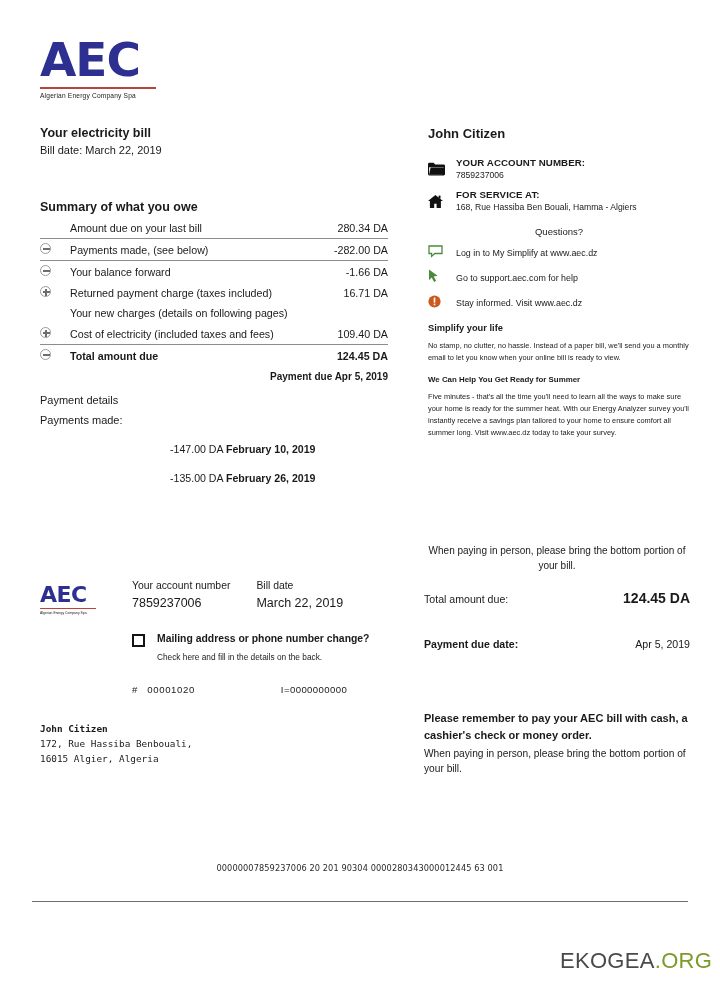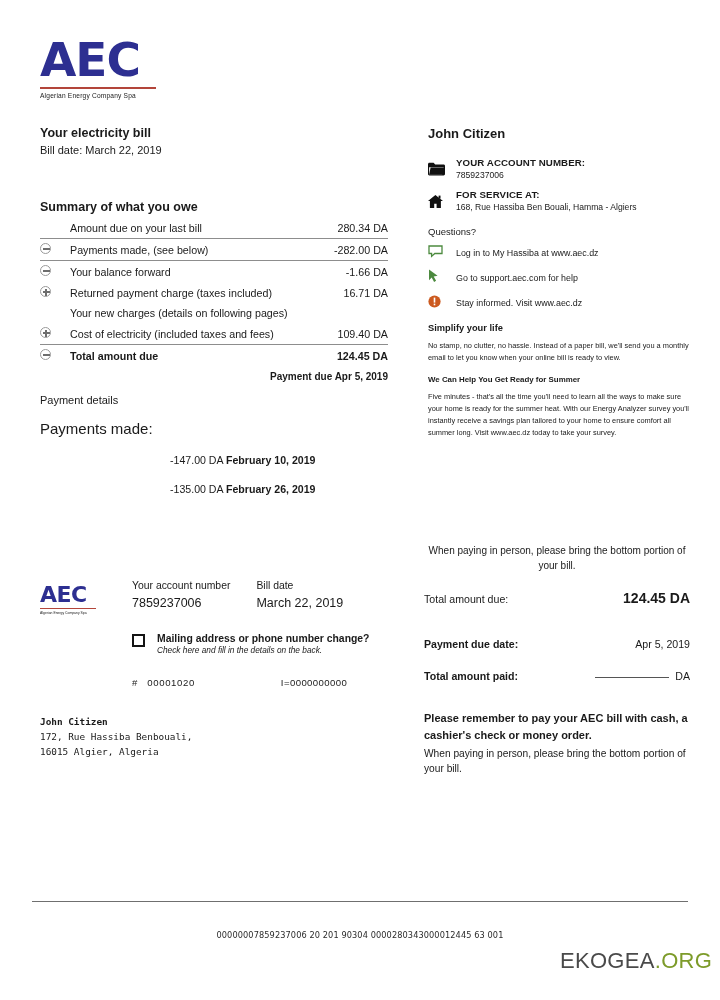--- a/index.html
+++ b/index.html
@@ -49,34 +49,34 @@
     content: ""; position: absolute; left: 2px; top: 4.2px;
     width: 6.5px; height: 1.4px; background: #6d6d6d;
   }
   .circ.plus::after {
     content: ""; position: absolute; left: 4.3px; top: 2px;
     width: 1.4px; height: 6.5px; background: #6d6d6d;
   }
 
   .rowtext { font-size: 10px; padding-top: 5px; text-align: right; }
   .pay-head { font-size: 11px; margin-top: 12px; }
-  .pay-sub { font-size: 15px; margin-top: 14px; }
+  .pay-sub { font-size: 11px; margin-top: 8px; }
   .pay-line { font-size: 10.6px; margin-left: 130px; margin-top: 17px; white-space: nowrap; }
   .pay-line b { font-weight: bold; }
 
   
   .right-col { position: absolute; left: 428px; top: 126px; width: 262px; }
   .cust-name { font-size: 13px; font-weight: bold; }
   .acct-row { display: flex; margin-top: 16px; }
   .acct-icon { width: 28px; flex: 0 0 28px; padding-top: 5px; }
   .acct-body { flex: 1; }
   .acct-label { font-size: 9.7px; font-weight: bold; letter-spacing: 0.1px; }
   .acct-value { font-size: 8.6px; margin-top: 2px; }
 
-  .questions { font-size: 9.5px; margin-top: 13px; }
+  .questions { font-size: 9.5px; margin-top: 13px; text-align: center; }
   .q-row { display: flex; align-items: center; margin-top: 7px; }
   .q-icon { width: 28px; flex: 0 0 28px; }
   .q-text { font-size: 8.9px; }
 
   .simplify { font-size: 9.3px; font-weight: bold; margin-top: 11px; }
   .para { font-size: 7.4px; line-height: 1.62; margin-top: 7px; }
   .para-head { font-size: 7.9px; font-weight: bold; margin-top: 11px; }
 
   
   .stub-left { position: absolute; left: 40px; top: 578px; width: 360px; }
@@ -95,21 +95,21 @@
   .sf-label { font-size: 10.4px; }
   .sf-value { font-size: 12.5px; margin-top: 5px; white-space: nowrap; }
 
   .addr-change { display: flex; margin-top: 18px; padding-left: 92px; }
   .checkbox {
     width: 13px; height: 13px; border: 2px solid #141414;
     flex: 0 0 13px; margin-top: 1px; background: #fff;
   }
   .ac-body { margin-left: 12px; }
   .ac-title { font-size: 10.4px; font-weight: bold; }
-  .ac-sub { font-size: 8.3px; margin-top: 1px; font-style: italic; }
+  .ac-sub { font-size: 8.3px; margin-top: 8px; }
 
   .refs { display: flex; margin-top: 22px; padding-left: 92px; font-size: 9.6px; }
   .ref-hash { margin-right: 10px; }
   .ref-a { letter-spacing: 0.6px; }
   .ref-b { margin-left: 86px; letter-spacing: 0.4px; }
 
   .mail-addr { margin-top: 28px; font-family: "DejaVu Sans Mono", monospace; }
   .ma-name { font-size: 9.4px; font-weight: bold; }
   .ma-line { font-size: 9.4px; margin-top: 4px; }
 
@@ -124,21 +124,21 @@
     display: inline-block; width: 74px; border-bottom: 1.4px solid #555;
     margin-right: 6px; vertical-align: 2px;
   }
 
   .remember { position: absolute; left: 424px; top: 710px; width: 272px; }
   .rm-bold { font-size: 11px; font-weight: bold; line-height: 1.5; }
   .rm-norm { font-size: 10.2px; line-height: 1.5; margin-top: 3px; }
 
   
   .scanline {
-    position: absolute; left: 0; top: 930px; width: 720px;
+    position: absolute; left: 0; top: 863px; width: 720px;
     text-align: center; font-family: "DejaVu Sans", sans-serif;
     font-size: 8.2px; letter-spacing: 0.1px; color: #2a2a2a;
   }
   .foot-rule { position: absolute; left: 32px; top: 901px; width: 656px; height: 1px; background: #6f6f6f; }
 
   .watermark { position: absolute; left: 560px; top: 948px; font-size: 22px; letter-spacing: 0.3px; }
   .wm-dark { color: #4a4a4a; }
   .wm-green { color: #7d9б2a; }
 </style>
 </head>
@@ -242,21 +242,21 @@
     </div>
 
     <div class="questions">Questions?</div>
 
     <div class="q-row">
       <div class="q-icon">
         <svg width="16" height="13" viewBox="0 0 16 13">
             <path d="M1 1h13v7.5H6.8L3.6 11.4V8.5H1V1z" fill="none" stroke="#4c8a3f" stroke-width="1.3"></path>
           </svg>
       </div>
-      <div class="q-text">Log in to My Hassiba at www.aec.dz</div>
+      <div class="q-text">Log in to My Simplify at www.aec.dz</div>
     </div>
 
     <div class="q-row">
       <div class="q-icon">
         <svg width="13" height="14" viewBox="0 0 13 14">
             <path d="M1 0.6l8.6 6.1-3.9.7 2.4 4.4-2 1.1-2.4-4.4L1 11.2V0.6z" fill="#4c8a3f"></path>
           </svg>
       </div>
       <div class="q-text">Go to support.aec.com for help</div>
     </div>
@@ -321,26 +321,20 @@
   <div class="stub-right">
     <div class="sr-note">When paying in person, please bring the bottom portion of your bill.</div>
     <div class="sr-row">
       <span class="sr-label-n">Total amount due:</span>
       <span class="sr-amount">124.45 DA</span>
     </div>
     <div class="sr-row" style="margin-top:32px">
       <span class="sr-label">Payment due date:</span>
       <span class="sr-value">Apr 5, 2019</span>
     </div>
-    <div class="sr-row" style="margin-top:16px">
-      <span class="sr-label">Total amount paid:</span>
-      <span>
-        <span class="blank-line"></span><span class="sr-value">DA</span>
-      </span>
-    </div>
   </div>
 
   <div class="remember">
     <div class="rm-bold">Please remember to pay your AEC bill with cash, a cashier's check or money order.</div>
     <div class="rm-norm">When paying in person, please bring the bottom portion of your bill.</div>
   </div>
 
   <div class="scanline">00000007859237006 20 201 90304 0000280343000012445 63    001</div>
   <div class="foot-rule"></div>
 

